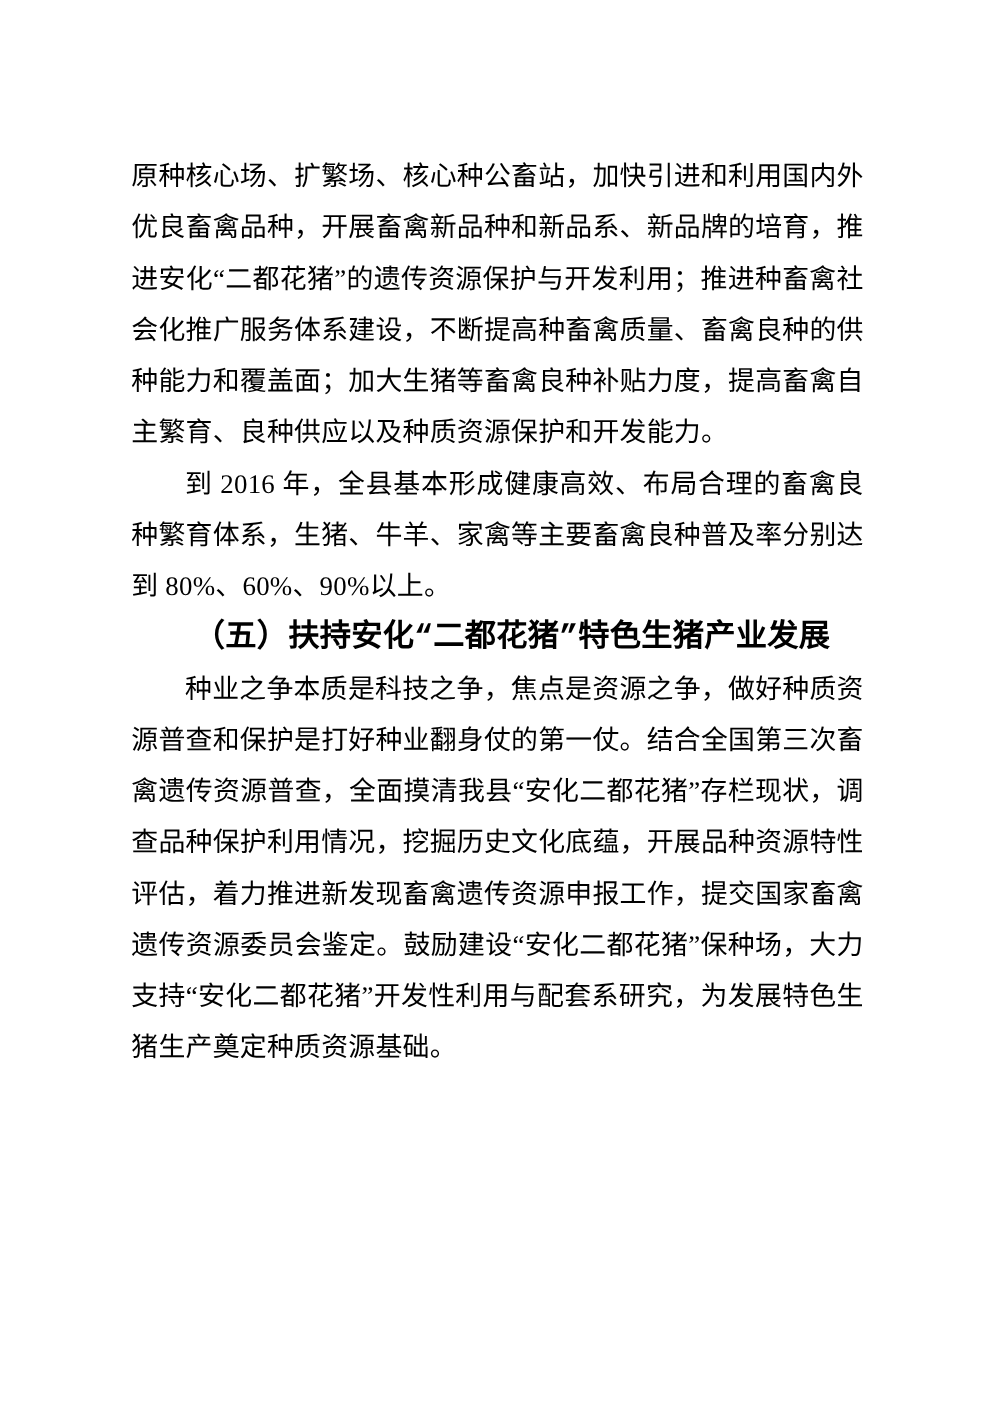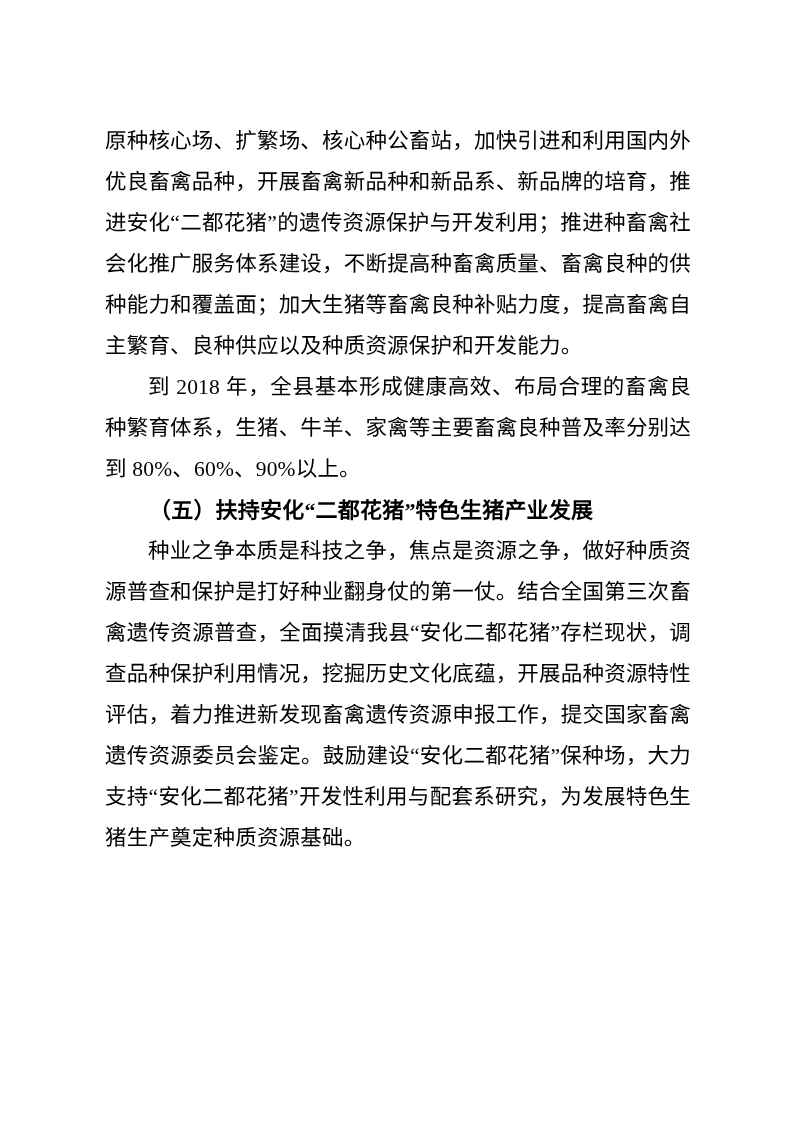--- a/index.html
+++ b/index.html
@@ -30,40 +30,41 @@
     text-align: justify;
     text-indent: 2em;
     letter-spacing: 0.2px;
     word-break: break-all;
   }
   .para.no-indent {
     text-indent: 0;
   }
   .heading {
     margin: 0;
-    font-size: 22px;
+    font-size: 25px;
     line-height: 41px;
     font-weight: 700;
     text-indent: 2em;
     letter-spacing: 0.2px;
+    font-family: Liberation Mono, monospace;
   }
   .page-number {
     position: absolute;
     left: 674px;
     top: 1001px;
     font-size: 25px;
     line-height: 24px;
     color: #8b5cf6;
   }
 </style>
 </head>
 <body>
 
 <div class="page">
   <div class="text-block">
     <p class="para no-indent">原种核心场、扩繁场、核心种公畜站，加快引进和利用国内外优良畜禽品种，开展畜禽新品种和新品系、新品牌的培育，推进安化“二都花猪”的遗传资源保护与开发利用；推进种畜禽社会化推广服务体系建设，不断提高种畜禽质量、畜禽良种的供种能力和覆盖面；加大生猪等畜禽良种补贴力度，提高畜禽自主繁育、良种供应以及种质资源保护和开发能力。</p>
-    <p class="para">到 2018 年，全县基本形成健康高效、布局合理的畜禽良种繁育体系，生猪、牛羊、家禽等主要畜禽良种普及率分别达到 80%、60%、90%以上。</p>
+    <p class="para">到 2016 年，全县基本形成健康高效、布局合理的畜禽良种繁育体系，生猪、牛羊、家禽等主要畜禽良种普及率分别达到 80%、60%、90%以上。</p>
     <h3 class="heading">（五）扶持安化“二都花猪”特色生猪产业发展</h3>
     <p class="para">种业之争本质是科技之争，焦点是资源之争，做好种质资源普查和保护是打好种业翻身仗的第一仗。结合全国第三次畜禽遗传资源普查，全面摸清我县“安化二都花猪”存栏现状，调查品种保护利用情况，挖掘历史文化底蕴，开展品种资源特性评估，着力推进新发现畜禽遗传资源申报工作，提交国家畜禽遗传资源委员会鉴定。鼓励建设“安化二都花猪”保种场，大力支持“安化二都花猪”开发性利用与配套系研究，为发展特色生猪生产奠定种质资源基础。</p>
 
   </div>
   <div class="page-number">17</div>
 </div>
 
 </body></html>

